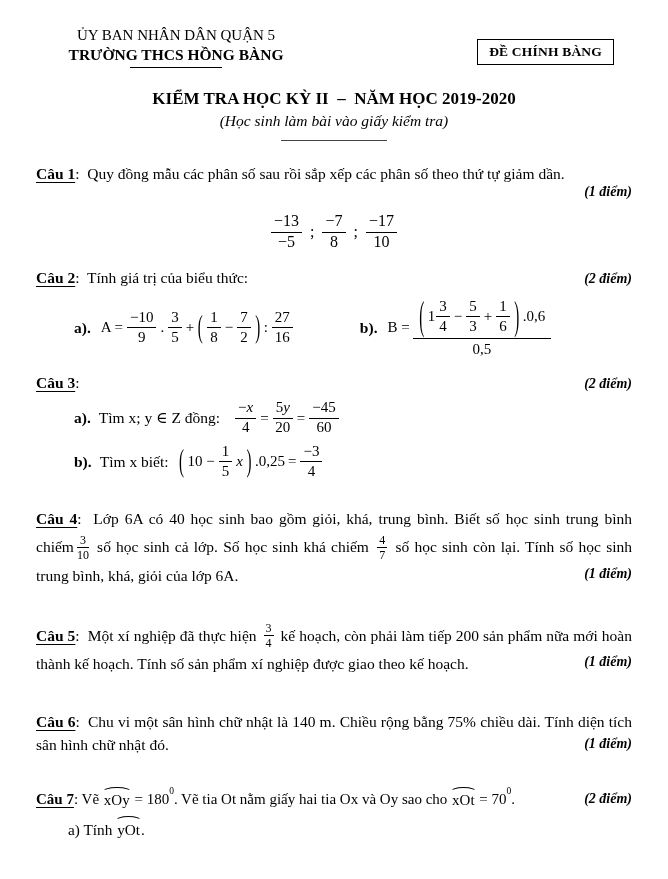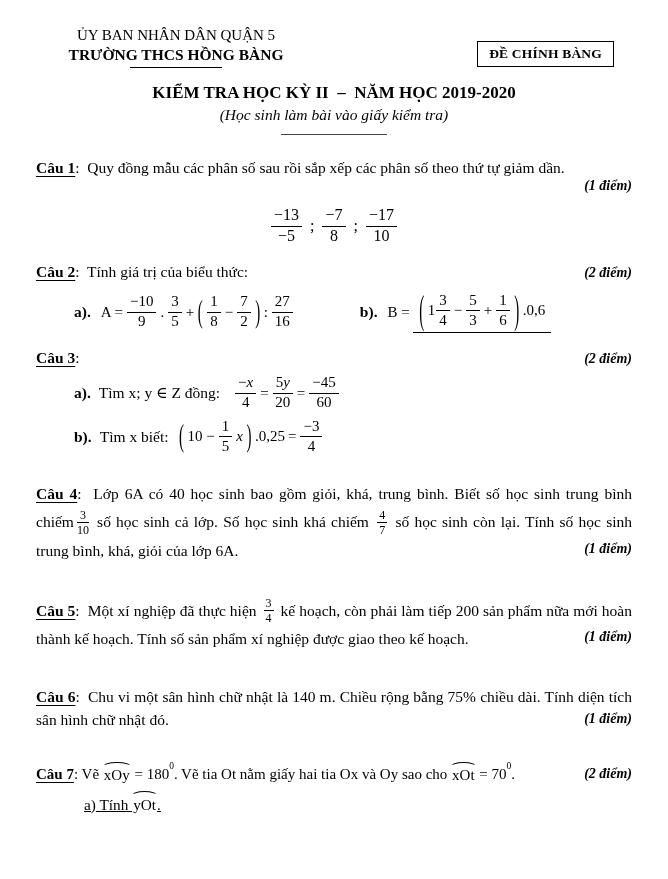--- a/index.html
+++ b/index.html
@@ -5,33 +5,33 @@
   * { margin:0; padding:0; box-sizing:border-box; }
   html,body { background:#fff; }
   .page {
     width:668px; height:879px; margin:0 auto; background:#fff; color:#000;
     font-family:"Liberation Serif","DejaVu Serif",serif;
     font-size:15.5px; padding:26px 36px 0 36px; overflow:hidden; position:relative;
   }
   .pre { white-space:pre-wrap; }
 
   
-  .hdr { display:flex; align-items:center; }
+  .hdr { display:flex; align-items:flex-start; }
   .org { width:280px; text-align:center; line-height:1.25; }
   .org-l1 { font-size:15px; }
   .org-l2 { font-size:15.5px; font-weight:bold; }
   .org-rule { width:92px; border-bottom:1.6px solid #000; margin:3px auto 0; height:1px; }
   .badge {
     margin-left:auto; margin-right:18px; margin-top:13px;
     border:1.6px solid #000; padding:4px 11px; font-weight:bold; font-size:13.5px;
     letter-spacing:.2px; white-space:nowrap;
   }
 
   
-  .title { text-align:center; margin-top:14px; line-height:1.3; }
+  .title { text-align:center; margin-top:20px; line-height:1.3; }
   .t1 { font-size:17px; font-weight:bold; }
   .t2 { font-size:16px; margin-top:1px; }
   .t2 b, .t3 b { font-weight:bold; }
   .t3 { font-size:15.5px; margin-top:1px; }
   .ital { font-style:italic; }
   .t4 { font-size:15.5px; font-style:italic; margin-top:1px; }
   .title-rule { width:106px; border-bottom:1.6px solid #444; margin:9px auto 0; height:1px; }
 
   
   .q { margin-top:22px; }
@@ -74,21 +74,21 @@
   .pts-abs { position:absolute; right:0; bottom:3px; font-weight:bold; font-style:italic; font-size:14px; }
 
   
   .angle { position:relative; display:inline-block; padding:1px 1px 0; }
   .angle::before { content:""; position:absolute; top:-4px; left:-1px; right:-1px; height:8px;
     border:1.4px solid transparent; border-top-color:#000; border-radius:50%; }
   sup.deg { font-size:9.5px; position:relative; top:-5px; }
 
   
   .q7head { display:flex; align-items:flex-start; white-space:nowrap; font-size:15px; }
-  .q7sub { margin-left:48px; margin-top:11px; font-size:15.3px;text-decoration:underline; }
+  .q7sub { margin-left:32px; margin-top:11px; font-size:15.3px; }
 </style>
 </head>
 <body>
 
 <div class="page">
 
   <div class="hdr">
     <div class="org">
       <div class="org-l1">ỦY BAN NHÂN DÂN QUẬN 5</div>
       <div class="org-l2">TRƯỜNG THCS HỒNG BÀNG</div>
@@ -186,20 +186,21 @@
                   <span class="den">3</span>
                 </span>
               <span>+</span>
               <span class="frac">
                   <span class="num">1</span>
                   <span class="den">6</span>
                 </span>
               <span class="paren paren-big">)</span>
               <span>.0,6</span>
             </span>
+            <span class="bden">0,5</span>
           </span>
         </span>
       </div>
     </div>
   </div>
 
   <div class="q" style="margin-top:16px;">
     <div class="qhead">
       <span class="qlabel">Câu 3</span>
         <span>:</span>

